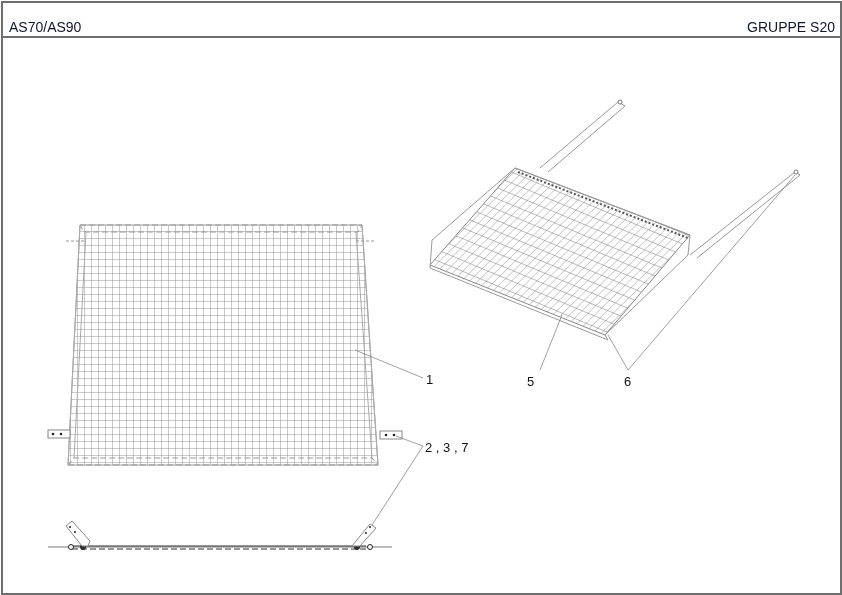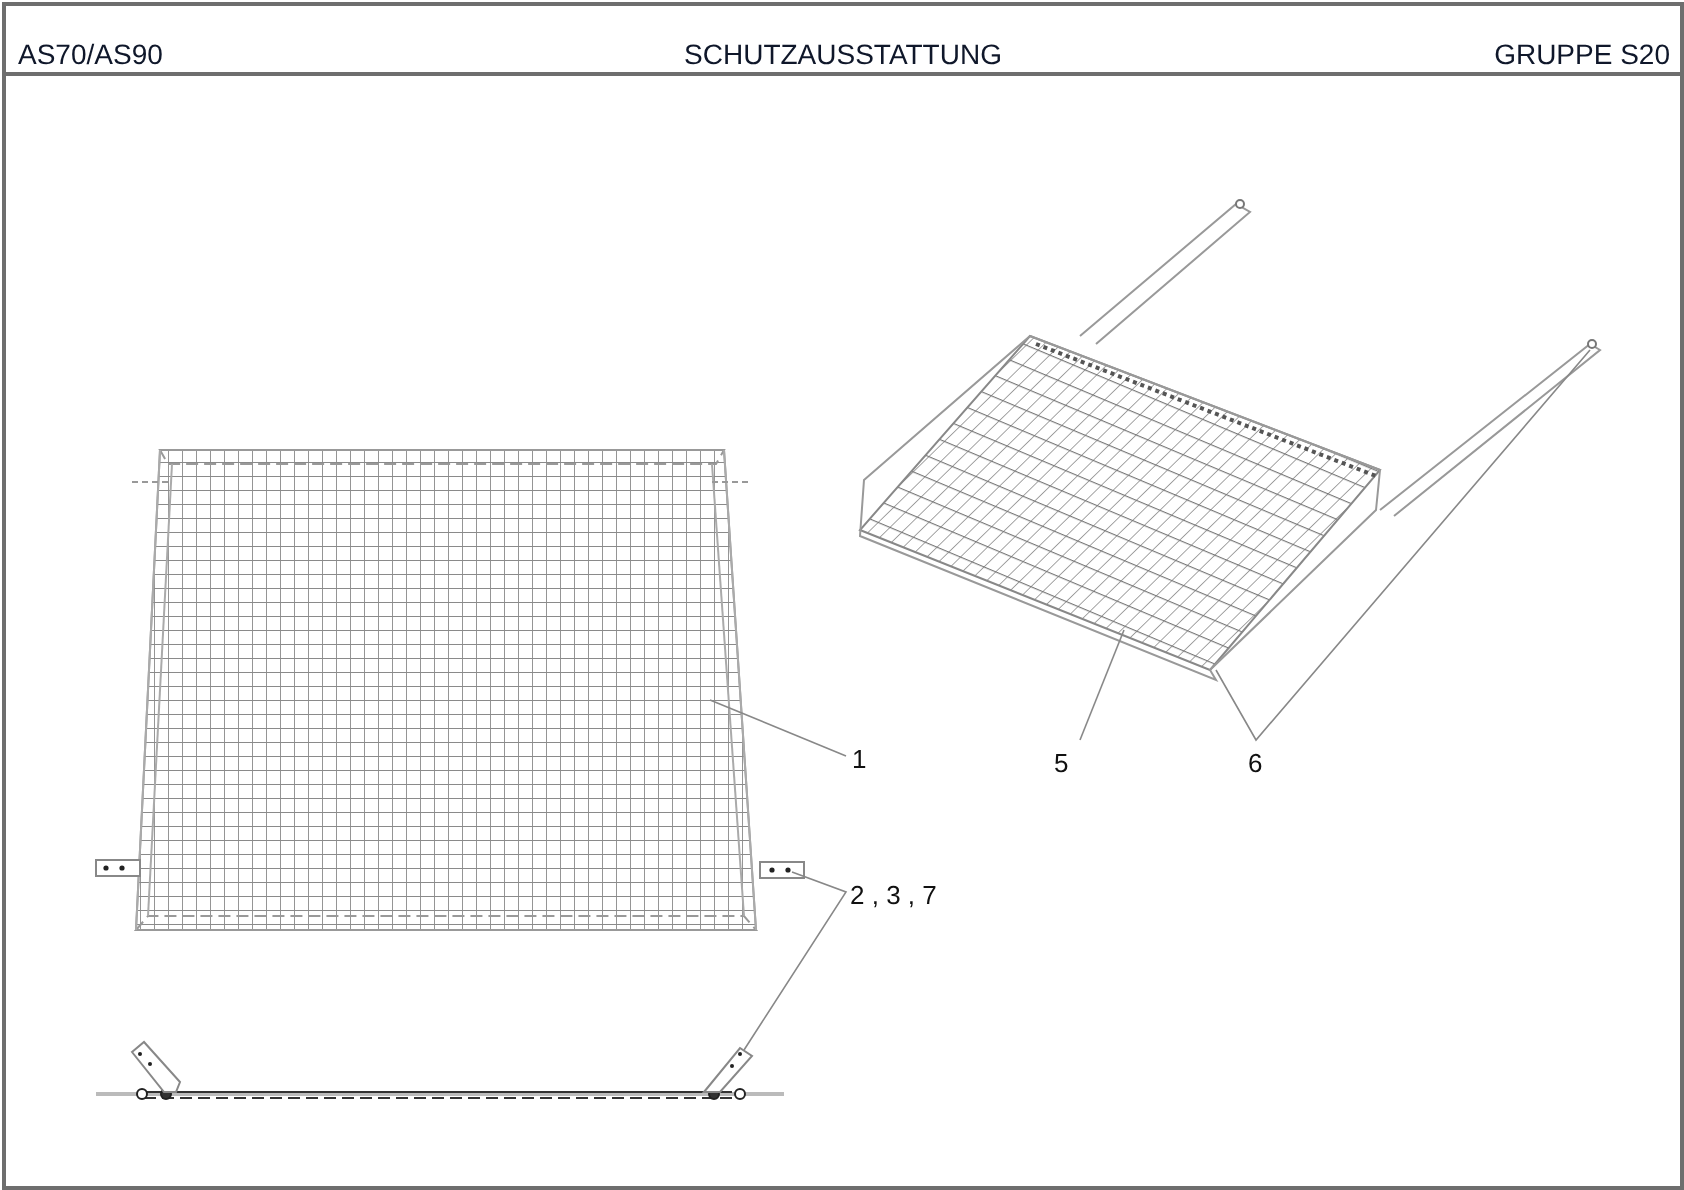--- a/index.html
+++ b/index.html
@@ -12,21 +12,20 @@
   .hdr-right{right:5px;}
   svg.draw{position:absolute;left:0;top:0;}
   .lbl{position:absolute;font-size:13px;color:#111;}
 </style>
 </head>
 <body>
 
 <div class="sheet">
   <div class="header">
     <span class="hdr hdr-left">AS70/AS90</span>
-    <span class="hdr hdr-center">SCHUTZAUSSTATTUNG</span>
     <span class="hdr hdr-right">GRUPPE S20</span>
   </div>
 </div>
 
 <svg class="draw" width="842" height="595" viewBox="0 0 842 595">
   <defs>
     <pattern id="grid" width="7" height="7" patternUnits="userSpaceOnUse">
       <path d="M7 0 L0 0 0 7" fill="none" stroke="#8a8a8a" stroke-width="0.9"></path>
     </pattern>
     <pattern id="grid2" width="8" height="8" patternUnits="userSpaceOnUse" patternTransform="skewX(-35) rotate(18)">

